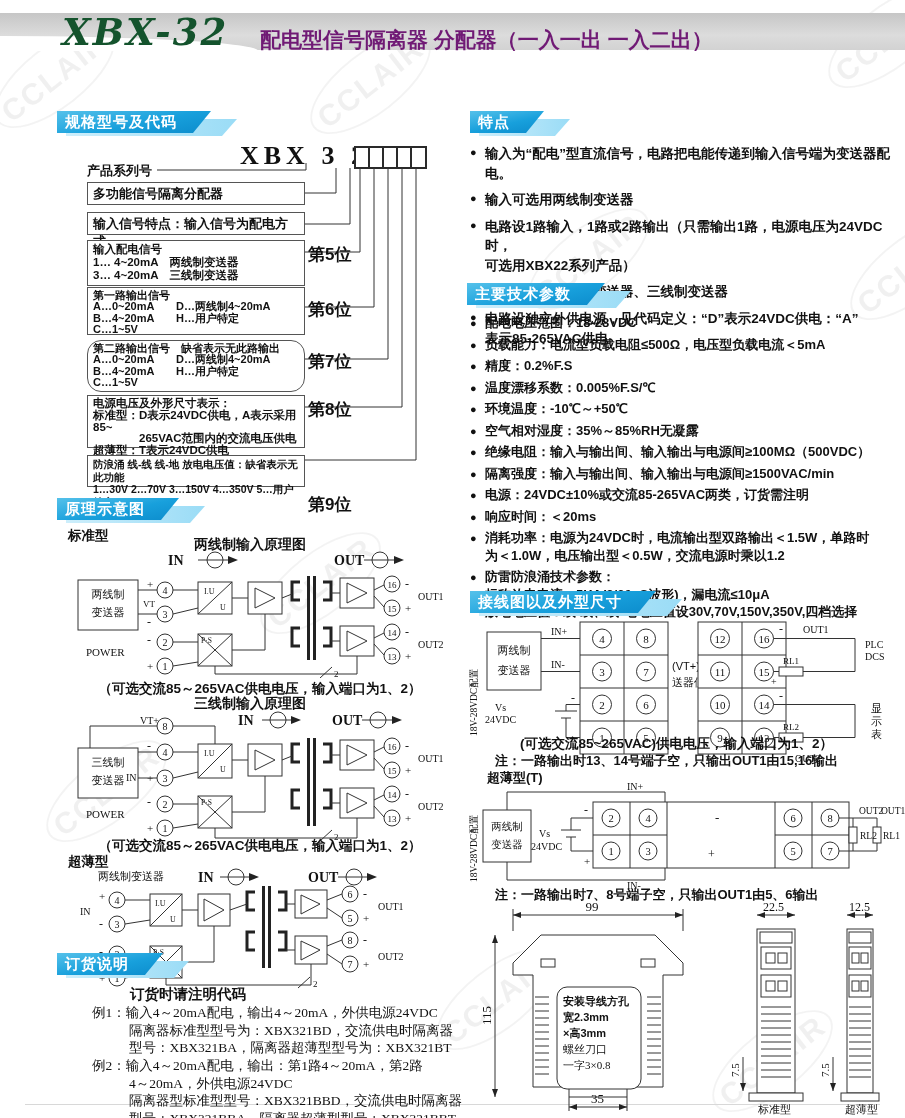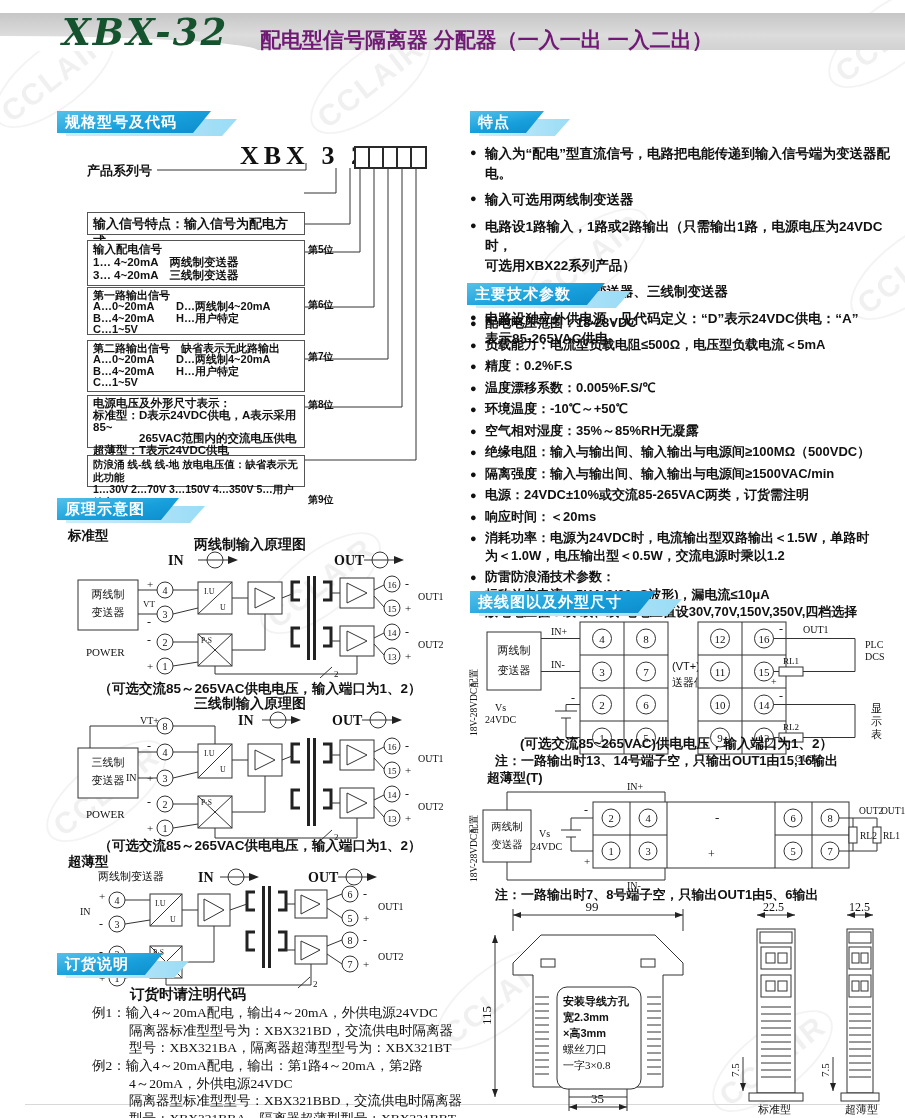--- a/index.html
+++ b/index.html
@@ -34,21 +34,21 @@
             clip-path:polygon(0 0,100% 0,calc(100% - 18px) 100%,0 100%);}
   
   .bi{position:relative;padding-left:15px;margin:0 0 7px 0;font-size:13.5px;font-weight:bold;
       line-height:1.45;white-space:pre-line;}
   .blt{position:absolute;left:0;top:1px;font-size:11px;}
   .pi{position:relative;padding-left:15px;margin:0 0 4px 0;font-size:13px;font-weight:bold;
       line-height:17.5px;white-space:pre-line;}
   
   .sbox{position:absolute;border:1px solid #555;padding:2px 5px;font-weight:bold;color:#111;
         white-space:pre-line;background:#fff;}
-  .dlab{position:absolute;font-size:10px;font-weight:bold;}
+  .dlab{position:absolute;font-size:17px;font-weight:bold;}
   .cb{position:absolute;width:13px;height:19px;border:2px solid #2a2a2a;background:#fff;}
   
   svg text{font-family:"Liberation Serif",serif;fill:#111;}
   svg .hei{font-family:"Liberation Sans",sans-serif;}
   .ln{stroke:#333;stroke-width:1;fill:none;}
   .thk{stroke:#222;stroke-width:3;fill:none;}
   .term{fill:#fff;stroke:#333;stroke-width:1;}
   .fl{fill:#222;stroke:none;}
   .wbox{fill:#fff;stroke:#333;stroke-width:1;}
   .cap{font-size:13.5px;font-weight:bold;}
@@ -93,29 +93,30 @@
     <path class="ln" d="M293,28 V84 H247"></path>
     <path class="ln" d="M303,28 V112 H247"></path>
     <path class="ln" d="M317,28 V167 H247"></path>
     <path class="ln" d="M331,28 V219 H247"></path>
     <path class="ln" d="M345,28 V267 H247"></path>
     <path class="ln" d="M359,28 V320 H247"></path>
   </svg>
 
   <div class="abs z1 b" style="left:87px;top:162px;font-size:13px;">产品系列号</div>
 
+  <div class="sbox z1" style="left:87px;top:182px;width:206px;height:17px;font-size:13px;">多功能信号隔离分配器</div>
   <div class="sbox z1" style="left:87px;top:212px;width:206px;height:17px;font-size:13px;">输入信号特点：输入信号为配电方式</div>
   <div class="sbox z1" style="left:87px;top:240px;width:206px;height:40px;font-size:11.5px;line-height:13px;">输入配电信号
 1… 4~20mA　两线制变送器
 3… 4~20mA　三线制变送器</div>
   <div class="sbox z1" style="left:87px;top:287px;width:206px;height:42px;font-size:11px;line-height:11.4px;">第一路输出信号
 A…0~20mA　　D…两线制4~20mA
 B…4~20mA　　H…用户特定
 C…1~5V</div>
-  <div class="sbox z1" style="left:87px;top:340px;width:206px;height:46px;font-size:11px;line-height:11.4px;">第二路输出信号　缺省表示无此路输出
+  <div class="sbox z1" style="left:87px;top:340px;width:206px;height:46px;font-size:11px;line-height:11.4px;border-radius:14px;">第二路输出信号　缺省表示无此路输出
 A…0~20mA　　D…两线制4~20mA
 B…4~20mA　　H…用户特定
 C…1~5V</div>
   <div class="sbox z1" style="left:87px;top:395px;width:206px;height:47px;font-size:11.5px;line-height:11.8px;">电源电压及外形尺寸表示：
 标准型：D表示24VDC供电，A表示采用85~
 　　　　265VAC范围内的交流电压供电
 超薄型：T表示24VDC供电</div>
   <div class="sbox z1" style="left:87px;top:455px;width:206px;height:26px;font-size:10.5px;line-height:12.5px;">防浪涌 线-线 线-地 放电电压值：缺省表示无此功能
 1…30V 2…70V 3…150V 4…350V 5…用户特定</div>
 

